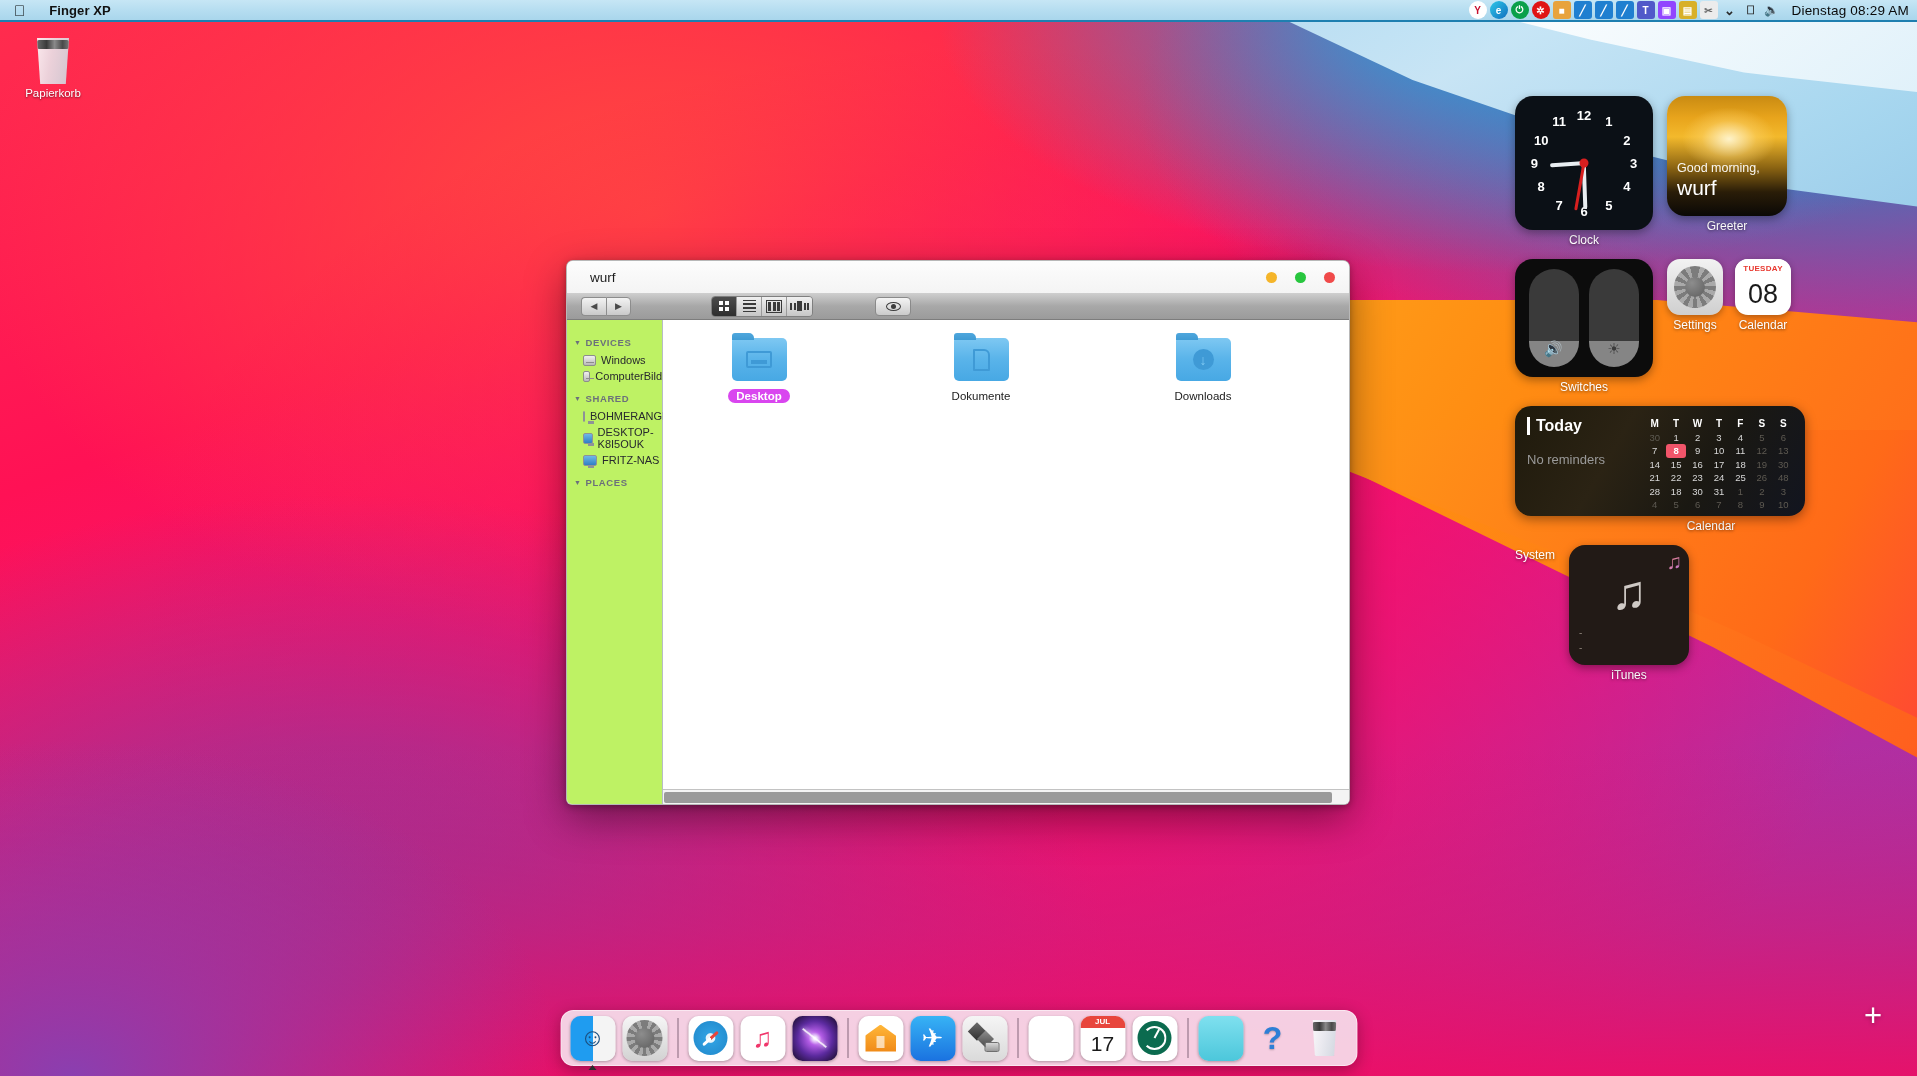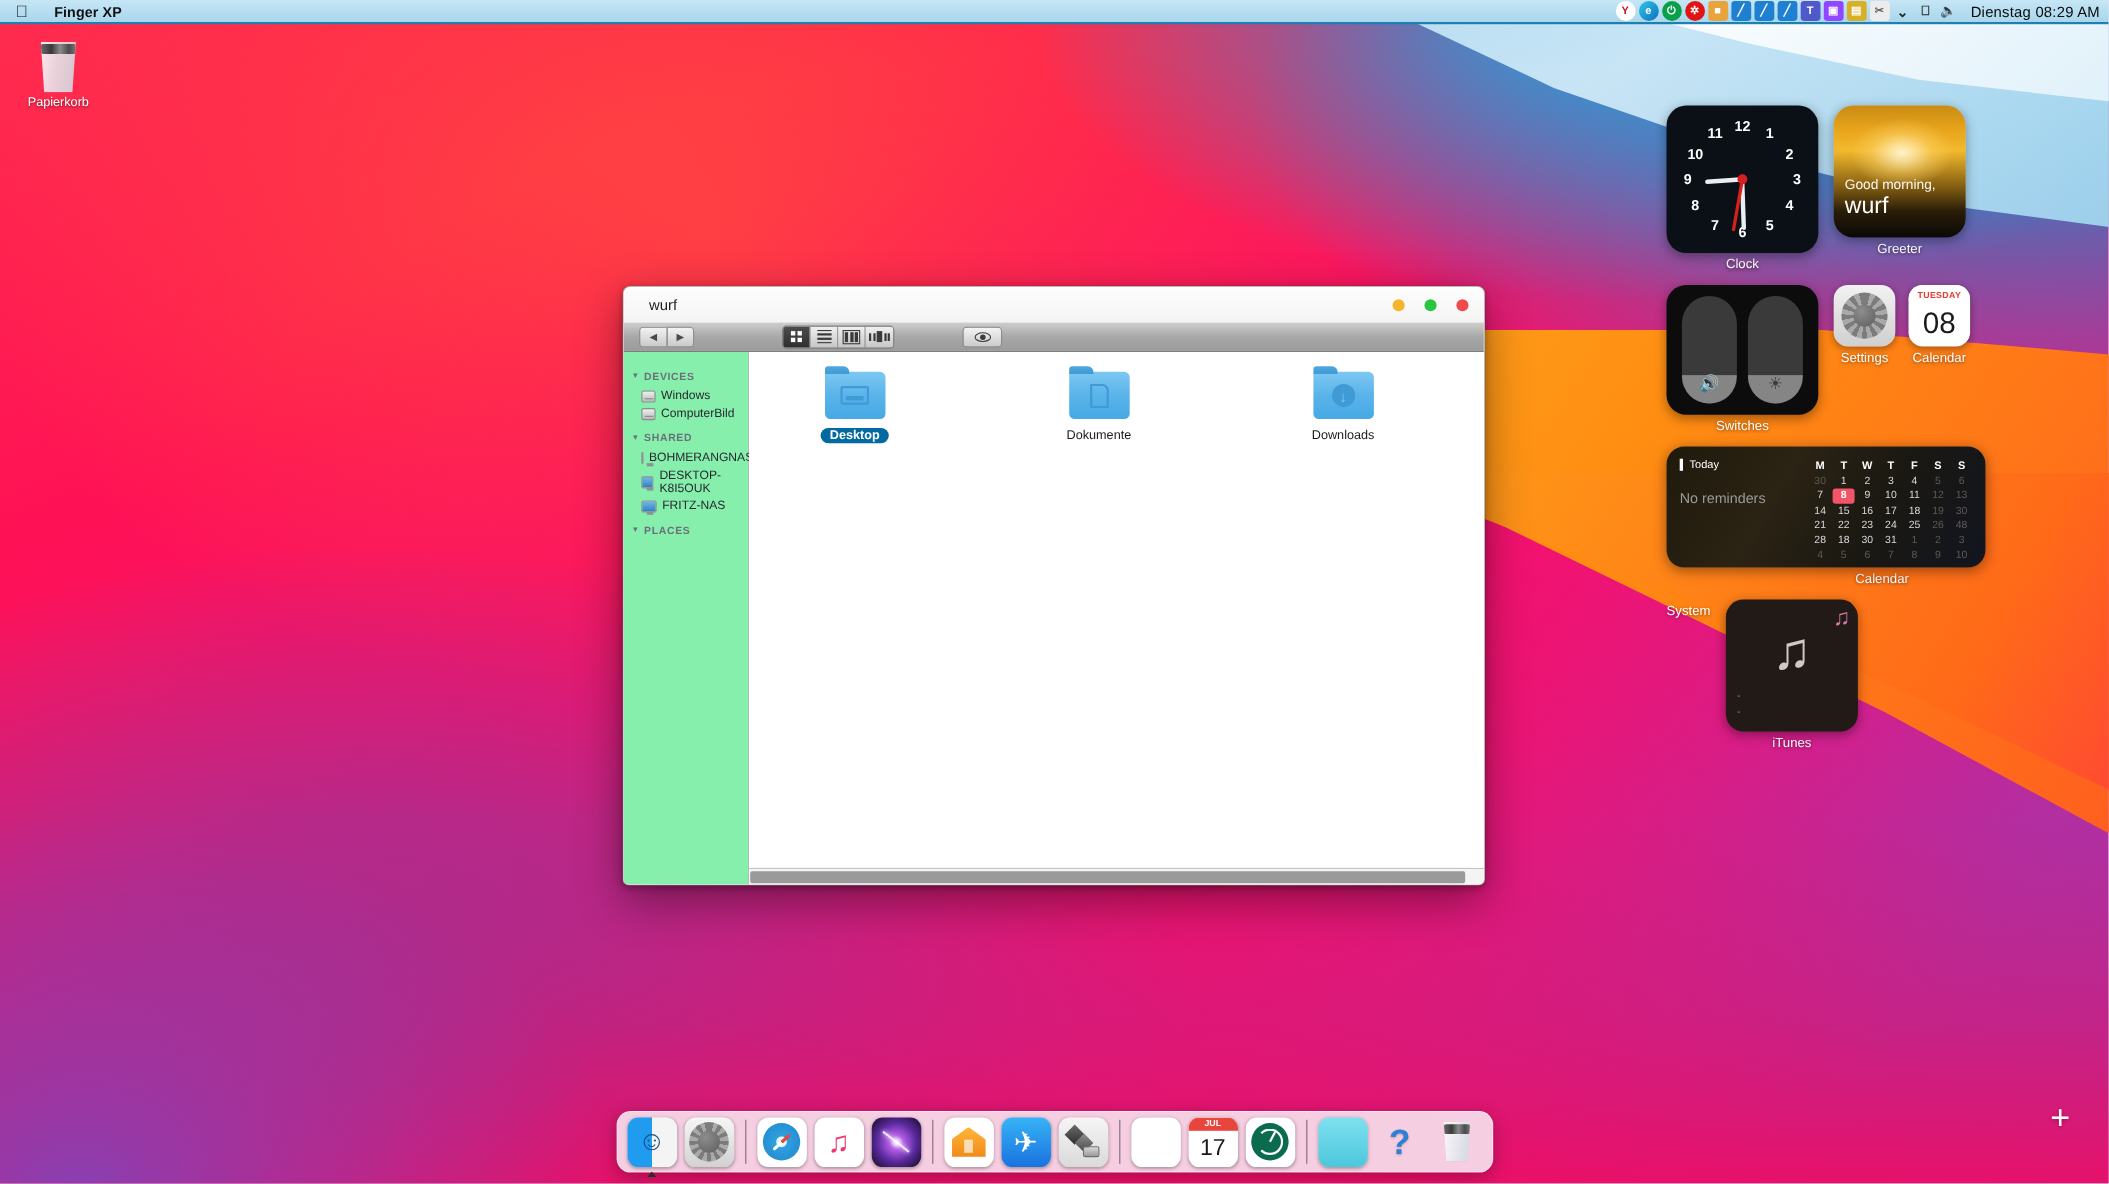--- a/index.html
+++ b/index.html
@@ -139,21 +139,21 @@
   .eyebtn {
     width:36px; height:19px; margin-left:62px;
     background:linear-gradient(180deg,#f4f4f4,#cacaca); border:1px solid #8a8a8a;
     border-radius:4px; display:flex; align-items:center; justify-content:center;
   }
   .eye-o { width:15px; height:9px; border:1.5px solid #3c3c3c; border-radius:50% 50%; position:relative; }
   .eye-o:after { content:""; position:absolute; left:4.2px; top:1.3px; width:5px; height:5px; background:#3c3c3c; border-radius:50%; }
 
   .fw-body { display:flex; height:calc(100% - 32px - 27px); }
   .fw-sidebar {
-    width:114px; background:#86efac; border-right:1px solid #b7bcc6;
+    width:96px; background:#bef264; border-right:1px solid #b7bcc6;
     padding-top:8px; font-size:11px; color:#27292e; flex-shrink:0;
   }
   .sb-head {
     font-size:9.5px; font-weight:bold; letter-spacing:.6px; color:#6b707b;
     padding:9px 0 4px 7px; display:flex; align-items:center; gap:4px;
   }
   .sb-tri { font-size:7px; color:#6b707b; }
   .sb-item { display:flex; align-items:center; gap:5px; padding:2px 0 2px 16px; font-size:11px; }
   .ic-hdd { width:13px; height:11px; border-radius:2px;
             background:linear-gradient(180deg,#f0f0f0,#b9b9b9); border:1px solid #8d8d8d; position:relative; }
@@ -174,21 +174,21 @@
     content:""; position:absolute; left:0; top:-5px; width:22px; height:7px;
     background:linear-gradient(180deg,#4fa7dd,#3f9bd4); border-radius:3px 5px 0 0;
   }
   .fglyph { position:absolute; inset:0; display:flex; align-items:center; justify-content:center; }
   .g-desktop { width:26px; height:17px; border:2px solid #3f9ad6; border-radius:2px; position:relative; }
   .g-desktop:after { content:""; position:absolute; left:3px; bottom:2px; right:3px; height:4px; background:#3f9ad6; }
   .g-doc { width:17px; height:22px; border:2px solid #3f9ad6; border-radius:1px 6px 1px 1px; }
   .g-dl { width:21px; height:21px; border-radius:50%; background:#3f9ad6; color:#7ec8f2;
           display:flex; align-items:center; justify-content:center; font-size:14px; line-height:1; }
   .fname { font-size:11.5px; color:#1b1b1b; display:inline-block; padding:1px 8px; border-radius:9px; }
-  .fname.sel { background:#0369a1; color:#fff; font-weight:bold; }
+  .fname.sel { background:#d946ef; color:#fff; font-weight:bold; }
 
   .fw-hscroll {
     position:absolute; left:0; right:0; bottom:0; height:15px;
     background:#f4f4f4; border-top:1px solid #c3c3c3;
   }
   .fw-hthumb { position:absolute; left:1px; top:2px; width:calc(100% - 18px); height:11px;
                background:#9a9a9a; border-radius:2px; }
 
   
   #widgets { position:absolute; right:10px; top:96px; width:392px; z-index:30; }
@@ -262,21 +262,21 @@
   .w-dark { background:#151515; display:flex; align-items:center; justify-content:center; }
   .dark-g { width:30px; height:30px; border-radius:50%; border:3px solid #fff; position:relative; overflow:hidden; }
   .dark-g:after { content:""; position:absolute; left:50%; top:0; width:50%; height:100%; background:#fff; }
 
   .w-today {
     width:290px; height:110px; border-radius:16px; position:relative; overflow:hidden;
     background:linear-gradient(120deg,#1f1a0c 0%,#2b2314 35%,#1a1812 65%,#121520 100%);
     box-shadow:0 3px 12px rgba(0,0,0,.4); display:flex; padding:11px 12px;
   }
   .today-left { width:118px; }
-  .today-h { color:#fff; font-size:10px; font-weight:normal; border-left:3px solid #fff; padding-left:6px; }
+  .today-h { color:#fff; font-size:16px; font-weight:bold; border-left:3px solid #fff; padding-left:6px; }
   .today-s { color:#9a9a9a; font-size:13px; margin-top:17px; }
   .today-cal { flex:1; }
   .cal-grid { display:grid; grid-template-columns:repeat(7,1fr); gap:0 2px; }
   .cal-grid div { text-align:center; font-size:9.5px; color:#d8d8d8; line-height:13.5px; }
   .cal-grid .dow { font-weight:bold; color:#fff; font-size:10px; }
   .cal-grid .dim { color:#5e5a52; }
   .cal-grid .sel { background:#f2556a; color:#fff; border-radius:3px; font-weight:bold; }
 
   .w-sys {
     width:120px; height:120px; border-radius:16px; background:#2a1717; padding:9px 10px;

